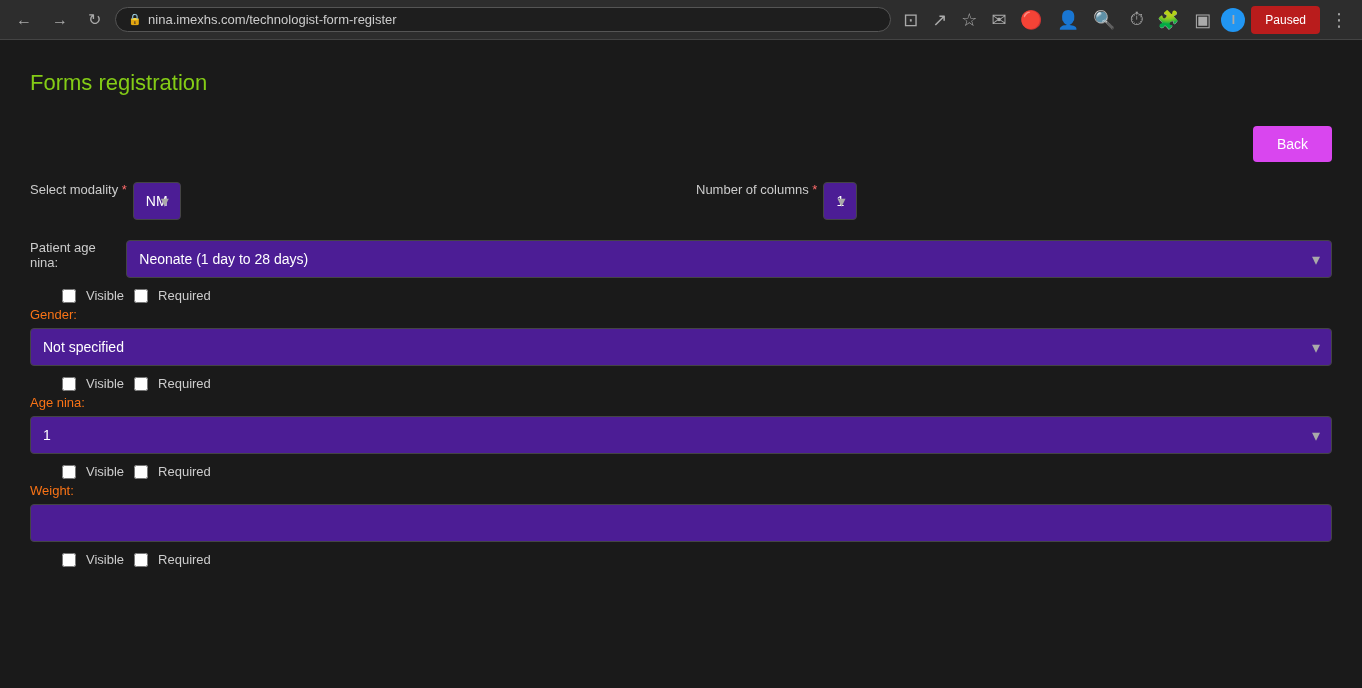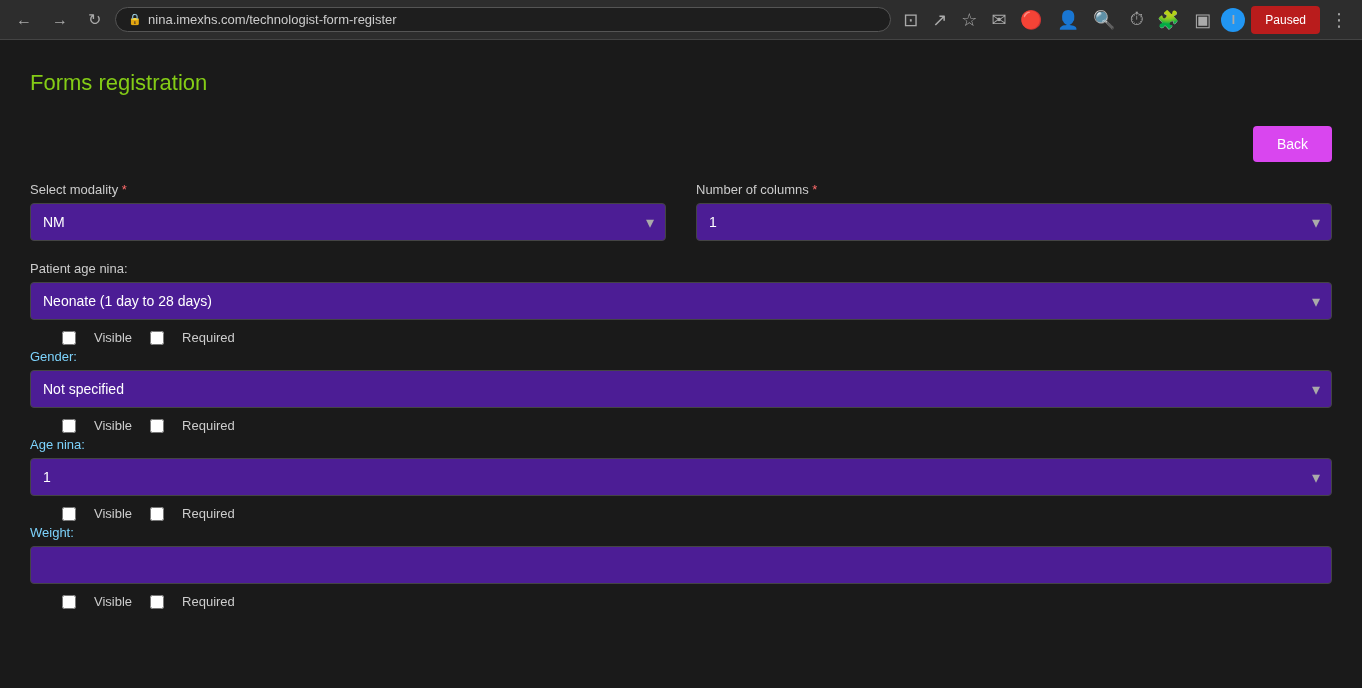--- a/index.html
+++ b/index.html
@@ -122,21 +122,21 @@
     }
 
     .form-row {
       display: flex;
       gap: 30px;
       margin-bottom: 20px;
     }
 
     .form-group {
       display: flex;
-      flex-direction: column;
+      flex-direction: row;
       gap: 6px;
       flex: 1;
     }
 
     .form-group.half {
       flex: 1;
     }
 
     .form-label {
       color: #cccccc;
@@ -175,21 +175,21 @@
       font-size: 16px;
     }
 
     input[type="text"] {
       cursor: text;
     }
 
     .checkbox-row {
       display: flex;
       align-items: center;
-      gap: 18px;
+      gap: 10px;
       margin-top: 10px;
       margin-bottom: 4px;
       padding-left: 32px;
     }
 
     .checkbox-row label {
       color: #cccccc;
       font-size: 13px;
       display: flex;
       align-items: center;
@@ -199,21 +199,21 @@
     input[type="checkbox"] {
       width: 14px;
       height: 14px;
       background: #333;
       border: 1px solid #666;
       cursor: pointer;
       accent-color: #555;
     }
 
     .field-label {
-      color: #7dd3fc;
+      color: #f97316;
       font-size: 13px;
       margin-bottom: 6px;
     }
 
     .section {
       margin-bottom: 10px;
     }
 
     .full-width {
       width: 100%;

